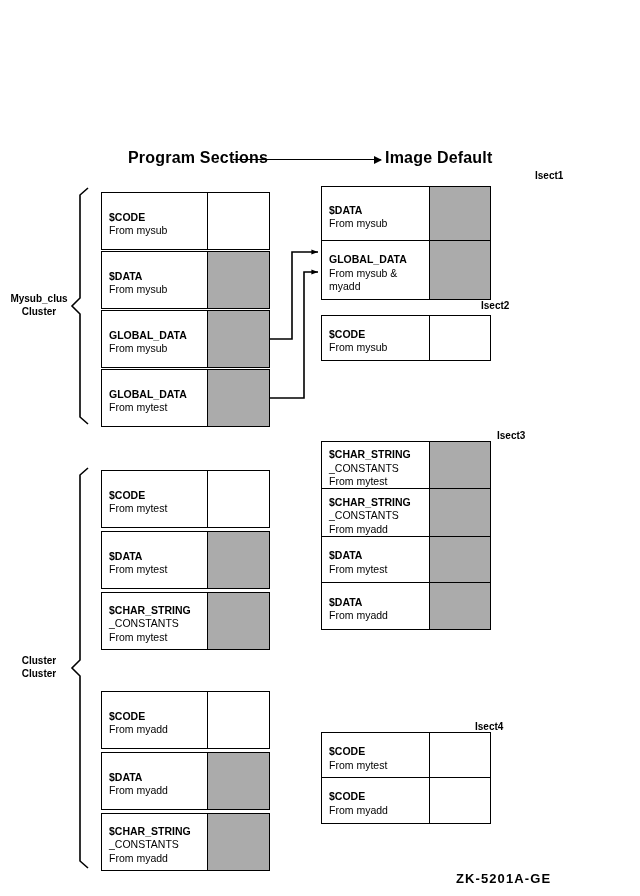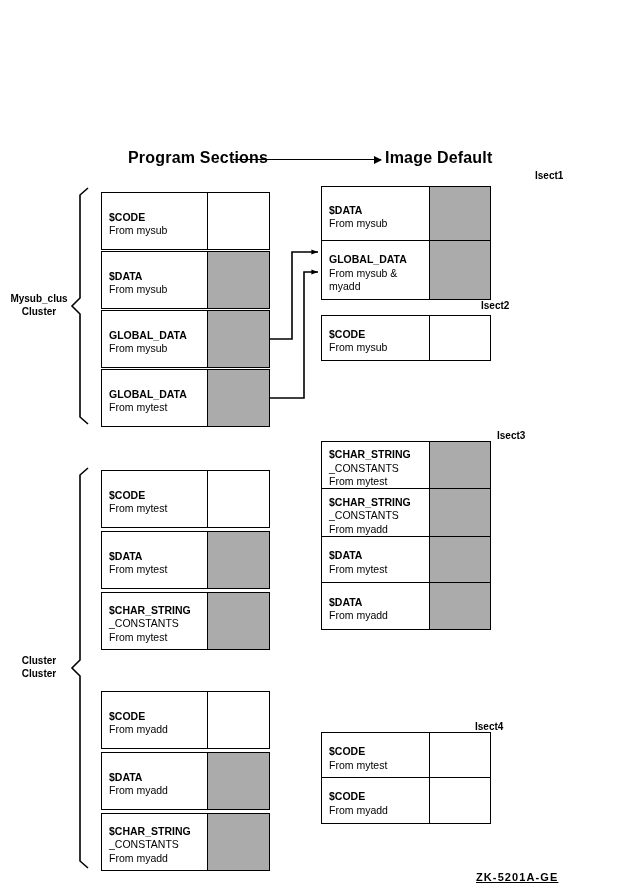--- a/index.html
+++ b/index.html
@@ -99,24 +99,23 @@
   }
 
   
   #brace-layer,#wire-layer{
     position:absolute;left:0;top:0;width:640px;height:896px;
     pointer-events:none;
   }
 
   
   #figid{
-    position:absolute;left:476px;top:871px;
-    font-size:11px;font-weight:bold;letter-spacing:1.1px;
-    white-space:nowrap;
-    text-decoration:underline;
+    position:absolute;left:456px;top:871px;
+    font-size:13px;font-weight:bold;letter-spacing:1.1px;
+    white-space:nowrap;
   }
 </style>
 </head>
 <body>
 
 <div id="stage">
 
   <div class="hdr-label" id="hdr-program">Program Sections</div>
   <div id="hdr-arrow"></div>
   <div class="hdr-label" id="hdr-image">Image Default</div>

